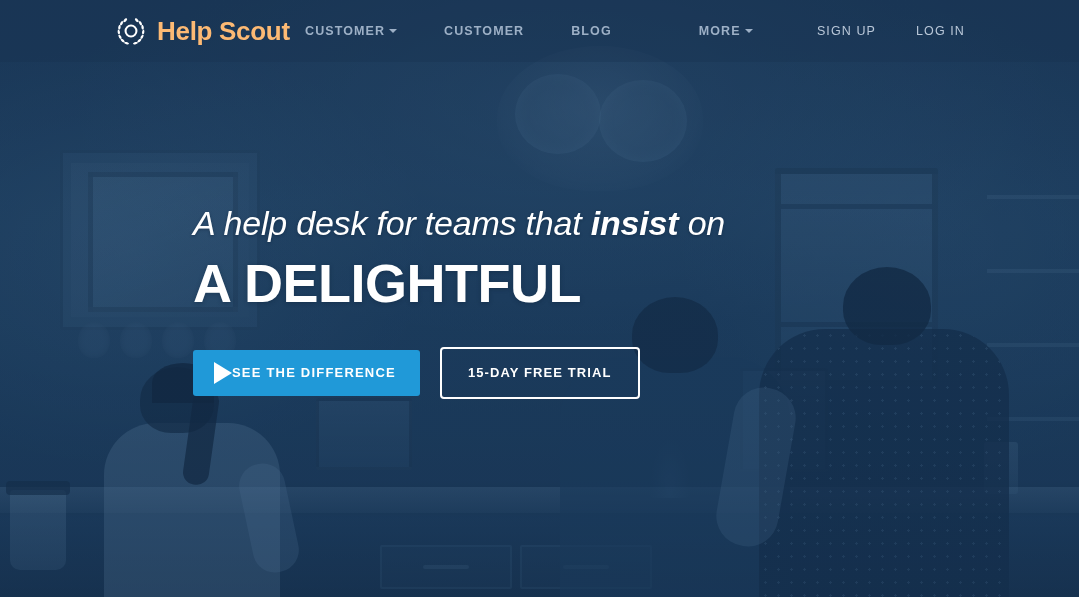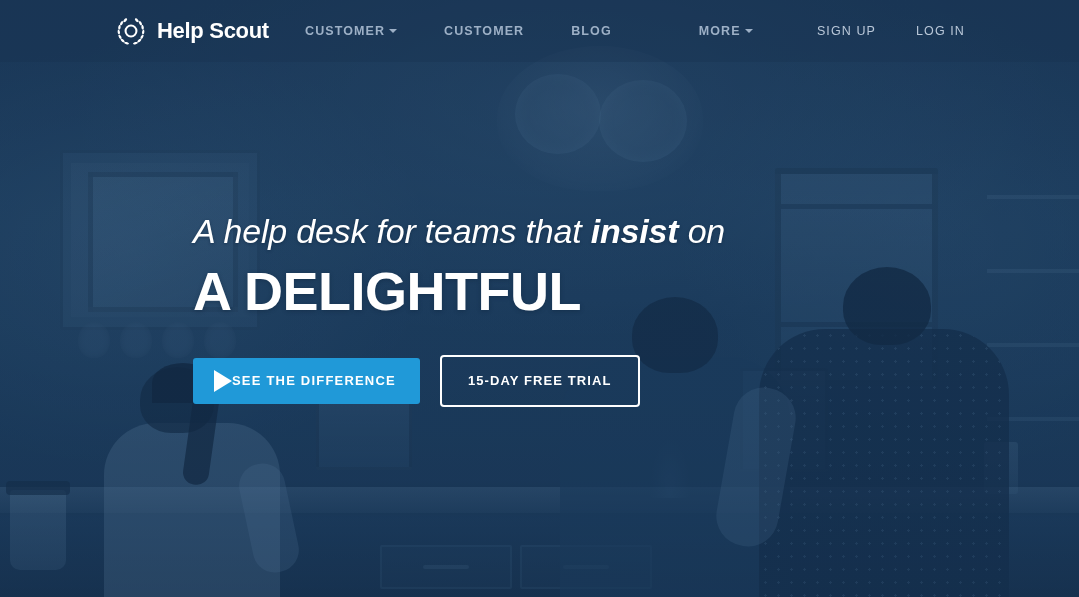--- a/index.html
+++ b/index.html
@@ -157,38 +157,38 @@
 
   
   .header{
     position:absolute; left:0; top:0; width:1079px; height:62px;
     background:rgba(22,50,80,.34);
     display:flex; align-items:center; z-index:20;
   }
 
   .brand{ position:absolute; left:114px; display:flex; align-items:center; gap:9px; cursor:pointer; }
   .brand .mark{ width:34px; height:34px; display:block; }
-  .brand .word{ color:#ffffff; font-size:22px; font-weight:bold; letter-spacing:-.3px; line-height:1; }
+  .brand .word{ color:#fdba74; font-size:26px; font-weight:bold; letter-spacing:-.3px; line-height:1; }
 
   .nav{ position:absolute; left:305px; display:flex; align-items:center; gap:0; }
   .nav a{
     display:flex; align-items:center; gap:6px;
     color:#9db0c6; font-size:12.5px; font-weight:bold; letter-spacing:1.1px;
     text-decoration:none; padding:0 22px 0 0; margin-right:25px; cursor:pointer;
   }
   .nav a:last-child{ margin-right:0;margin-left:40px; }
   .caret{ width:0;height:0; border-left:4px solid transparent; border-right:4px solid transparent;
     border-top:4px solid #9db0c6; display:inline-block; margin-left:-2px; }
 
   .auth{ position:absolute; right:114px; display:flex; align-items:center; gap:0; }
   .auth a{ color:#b9c7d8; font-size:12.5px; font-weight:normal; letter-spacing:1.1px;
     text-decoration:none; margin-left:40px; cursor:pointer; }
 
   
-  .content{ position:absolute; left:193px; top:212px; z-index:15; }
+  .content{ position:absolute; left:193px; top:204px; z-index:15; }
   .kicker{
     color:#ffffff; font-size:34px; font-style:italic; font-weight:normal;
     line-height:1.16; letter-spacing:-.2px;
     text-shadow:0 1px 3px rgba(12,32,54,.45);
   }
   .kicker b{ font-weight:bold; font-style:italic; }
   .title{
     color:#ffffff; font-size:54px; font-weight:bold; line-height:1.06;
     letter-spacing:-.5px; margin-top:12px;
     text-shadow:0 1px 4px rgba(12,32,54,.40);

